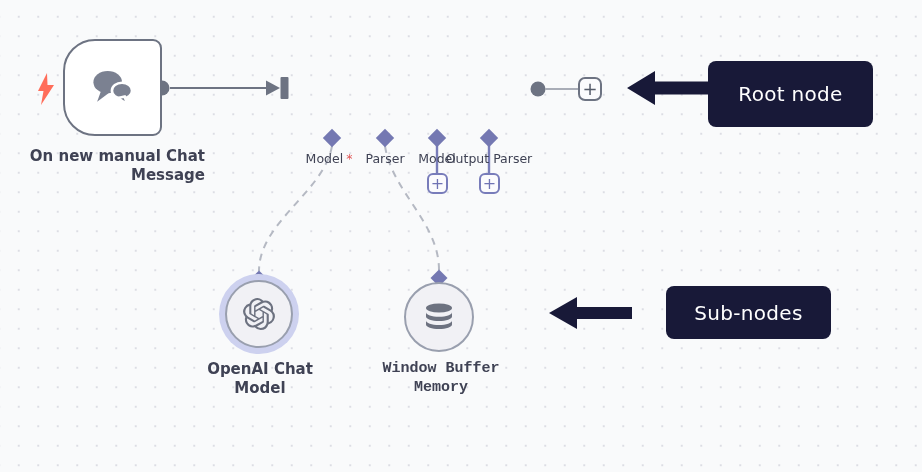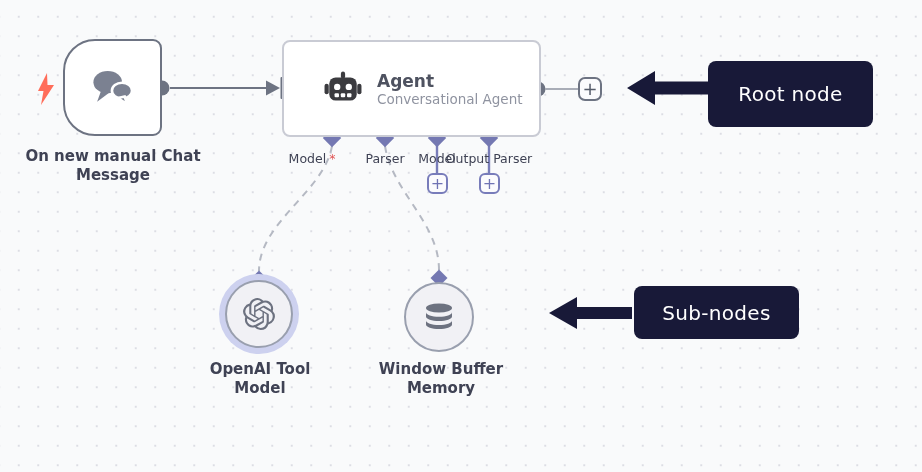--- a/index.html
+++ b/index.html
@@ -35,21 +35,21 @@
     display: flex; align-items: center; justify-content: center;
   }
   .bolt {
     position: absolute;
     left: 38px; top: 73px;
   }
   .trigger-label {
     position: absolute;
     left: 21px; top: 147px;
     width: 184px;
-    text-align: center;
+    text-align: right;
     font-size: 15px; font-weight: 600;
     line-height: 18.5px;
     color: #3f4254;
   }
 
   
   .agent-node {
     position: absolute;
     left: 282px; top: 40px;
     width: 259px; height: 97px;
@@ -127,34 +127,34 @@
   .sub-label {
     position: absolute;
     transform: translateX(-50%);
     top: 360px;
     text-align: center;
     font-size: 15px; font-weight: 600;
     line-height: 18.5px;
     color: #3f4254;
   }
   .sub-label.openai { left: 260px; width: 120px; }
-  .sub-label.memory { left: 441px; width: 135px; }
+  .sub-label.memory { left: 441px; width: 135px; font-family: Liberation Mono, monospace; }
 
   
   .callout {
     position: absolute;
     background: #181938;
     border-radius: 8px;
     display: flex; align-items: center; justify-content: center;
     color: #ffffff;
     font-size: 20px;
     letter-spacing: 0.3px;
   }
   .callout.root { left: 708px; top: 61px; width: 165px; height: 66px; }
-  .callout.sub  { left: 634px; top: 286px; width: 165px; height: 53px; }
+  .callout.sub  { left: 666px; top: 286px; width: 165px; height: 53px; }
 </style>
 </head>
 <body>
 
 <div class="canvas">
 
   <svg class="edges" viewBox="0 0 922 472">
 
     <line x1="170" y1="88" x2="266" y2="88" stroke="#6d7382" stroke-width="2"></line>
     <polygon points="266,80.5 280,88 266,95.5" fill="#6d7382"></polygon>
@@ -191,43 +191,22 @@
       <ellipse cx="15" cy="11.5" rx="13.5" ry="10.5" fill="#7b8191"></ellipse>
       <path d="M9,19 L5,30 L17,21 Z" fill="#7b8191"></path>
       <g stroke="#ffffff" stroke-width="2.5">
         <ellipse cx="28.5" cy="19.5" rx="9.5" ry="7.5" fill="#7b8191"></ellipse>
         <path d="M31,25 L33.5,32.5 L24.5,26.5 Z" fill="#7b8191"></path>
       </g>
     </svg>
   </div>
   <div class="trigger-label">On new manual Chat Message</div>
 
-  <div class="agent-node">
-    <svg width="38" height="38" viewBox="0 0 36 36">
-      <g fill="#3b3b3f">
-        <rect x="16" y="1.5" width="4" height="7" rx="2"></rect>
-        <rect x="0.5" y="13" width="4" height="10" rx="2"></rect>
-        <rect x="31.5" y="13" width="4" height="10" rx="2"></rect>
-        <rect x="5" y="7" width="26" height="22" rx="6"></rect>
-      </g>
-      <g fill="#ffffff">
-        <circle cx="12.5" cy="16" r="3"></circle>
-        <circle cx="23.5" cy="16" r="3"></circle>
-        <rect x="10" y="22" width="4.2" height="3.8" rx="1"></rect>
-        <rect x="15.9" y="22" width="4.2" height="3.8" rx="1"></rect>
-        <rect x="21.8" y="22" width="4.2" height="3.8" rx="1"></rect>
-      </g>
-    </svg>
-    <div class="agent-text">
-      <div class="agent-title">Agent</div>
-      <div class="agent-subtitle">Conversational Agent</div>
-    </div>
-  </div>
-
-  <div class="conn-label" style="left:312px">
+
+  <div class="conn-label" style="left:329px">
     <span>Model</span><span class="req">*</span>
   </div>
   <div class="conn-label" style="left:385px">
     <span>Parser</span>
   </div>
   <div class="conn-label" style="left:437px">
     <span>Model</span>
   </div>
   <div class="conn-label" style="left:489px">
     <span>Output Parser</span>
@@ -242,21 +221,21 @@
 
   <div class="plus-btn plus-gray">
     <span>+</span>
   </div>
 
   <div class="sub-circle openai">
     <svg width="32" height="32" viewBox="0 0 24 24">
       <path fill="#6d7280" d="M22.2819 9.8211a5.9847 5.9847 0 0 0-.5157-4.9108 6.0462 6.0462 0 0 0-6.5098-2.9A6.0651 6.0651 0 0 0 4.9807 4.1818a5.9847 5.9847 0 0 0-3.9977 2.9 6.0462 6.0462 0 0 0 .7427 7.0966 5.98 5.98 0 0 0 .511 4.9107 6.051 6.051 0 0 0 6.5146 2.9001A5.9847 5.9847 0 0 0 13.2599 24a6.0557 6.0557 0 0 0 5.7718-4.2058 5.9894 5.9894 0 0 0 3.9977-2.9001 6.0557 6.0557 0 0 0-.7475-7.073zm-9.022 12.6081a4.4755 4.4755 0 0 1-2.8764-1.0408l.1419-.0804 4.7783-2.7582a.7948.7948 0 0 0 .3927-.6813v-6.7369l2.02 1.1686a.071.071 0 0 1 .038.052v5.5826a4.504 4.504 0 0 1-4.4945 4.4944zm-9.6607-4.1254a4.4708 4.4708 0 0 1-.5346-3.0137l.142.0852 4.783 2.7582a.7712.7712 0 0 0 .7806 0l5.8428-3.3685v2.3324a.0804.0804 0 0 1-.0332.0615L9.74 19.9502a4.4992 4.4992 0 0 1-6.1408-1.6464zM2.3408 7.8956a4.485 4.485 0 0 1 2.3655-1.9728V11.6a.7664.7664 0 0 0 .3879.6765l5.8144 3.3543-2.0201 1.1685a.0757.0757 0 0 1-.071 0l-4.8303-2.7865A4.504 4.504 0 0 1 2.3408 7.8956zm16.5963 3.8558L13.1038 8.364 15.1192 7.2a.0757.0757 0 0 1 .071 0l4.8303 2.7913a4.4944 4.4944 0 0 1-.6765 8.1042v-5.6772a.79.79 0 0 0-.407-.667zm2.0107-3.0231l-.142-.0852-4.7735-2.7818a.7759.7759 0 0 0-.7854 0L9.409 9.2297V6.8974a.0662.0662 0 0 1 .0284-.0615l4.8303-2.7866a4.4992 4.4992 0 0 1 6.6802 4.66zM8.3065 12.863l-2.02-1.1638a.0804.0804 0 0 1-.038-.0567V6.0742a4.4992 4.4992 0 0 1 7.3757-3.4537l-.142.0805L8.704 5.459a.7948.7948 0 0 0-.3927.6813zm1.0976-2.3654l2.602-1.4998 2.6069 1.4998v2.9994l-2.5974 1.4997-2.6067-1.4997z"></path>
     </svg>
   </div>
-  <div class="sub-label openai">OpenAI Tool Model</div>
+  <div class="sub-label openai">OpenAI Chat Model</div>
 
   <div class="sub-circle memory">
     <svg width="30" height="28" viewBox="0 0 30 28">
       <g fill="#6d7280">
         <ellipse cx="15" cy="5" rx="13" ry="4.5"></ellipse>
         <path d="M2 9.2 c0 2.5 5.8 4.5 13 4.5 s13 -2 13 -4.5 v4.2 c0 2.5 -5.8 4.5 -13 4.5 S2 15.9 2 13.4 z"></path>
         <path d="M2 17.4 c0 2.5 5.8 4.5 13 4.5 s13 -2 13 -4.5 v4.2 c0 2.5 -5.8 4.5 -13 4.5 S2 24.1 2 21.6 z"></path>
       </g>
     </svg>
   </div>

